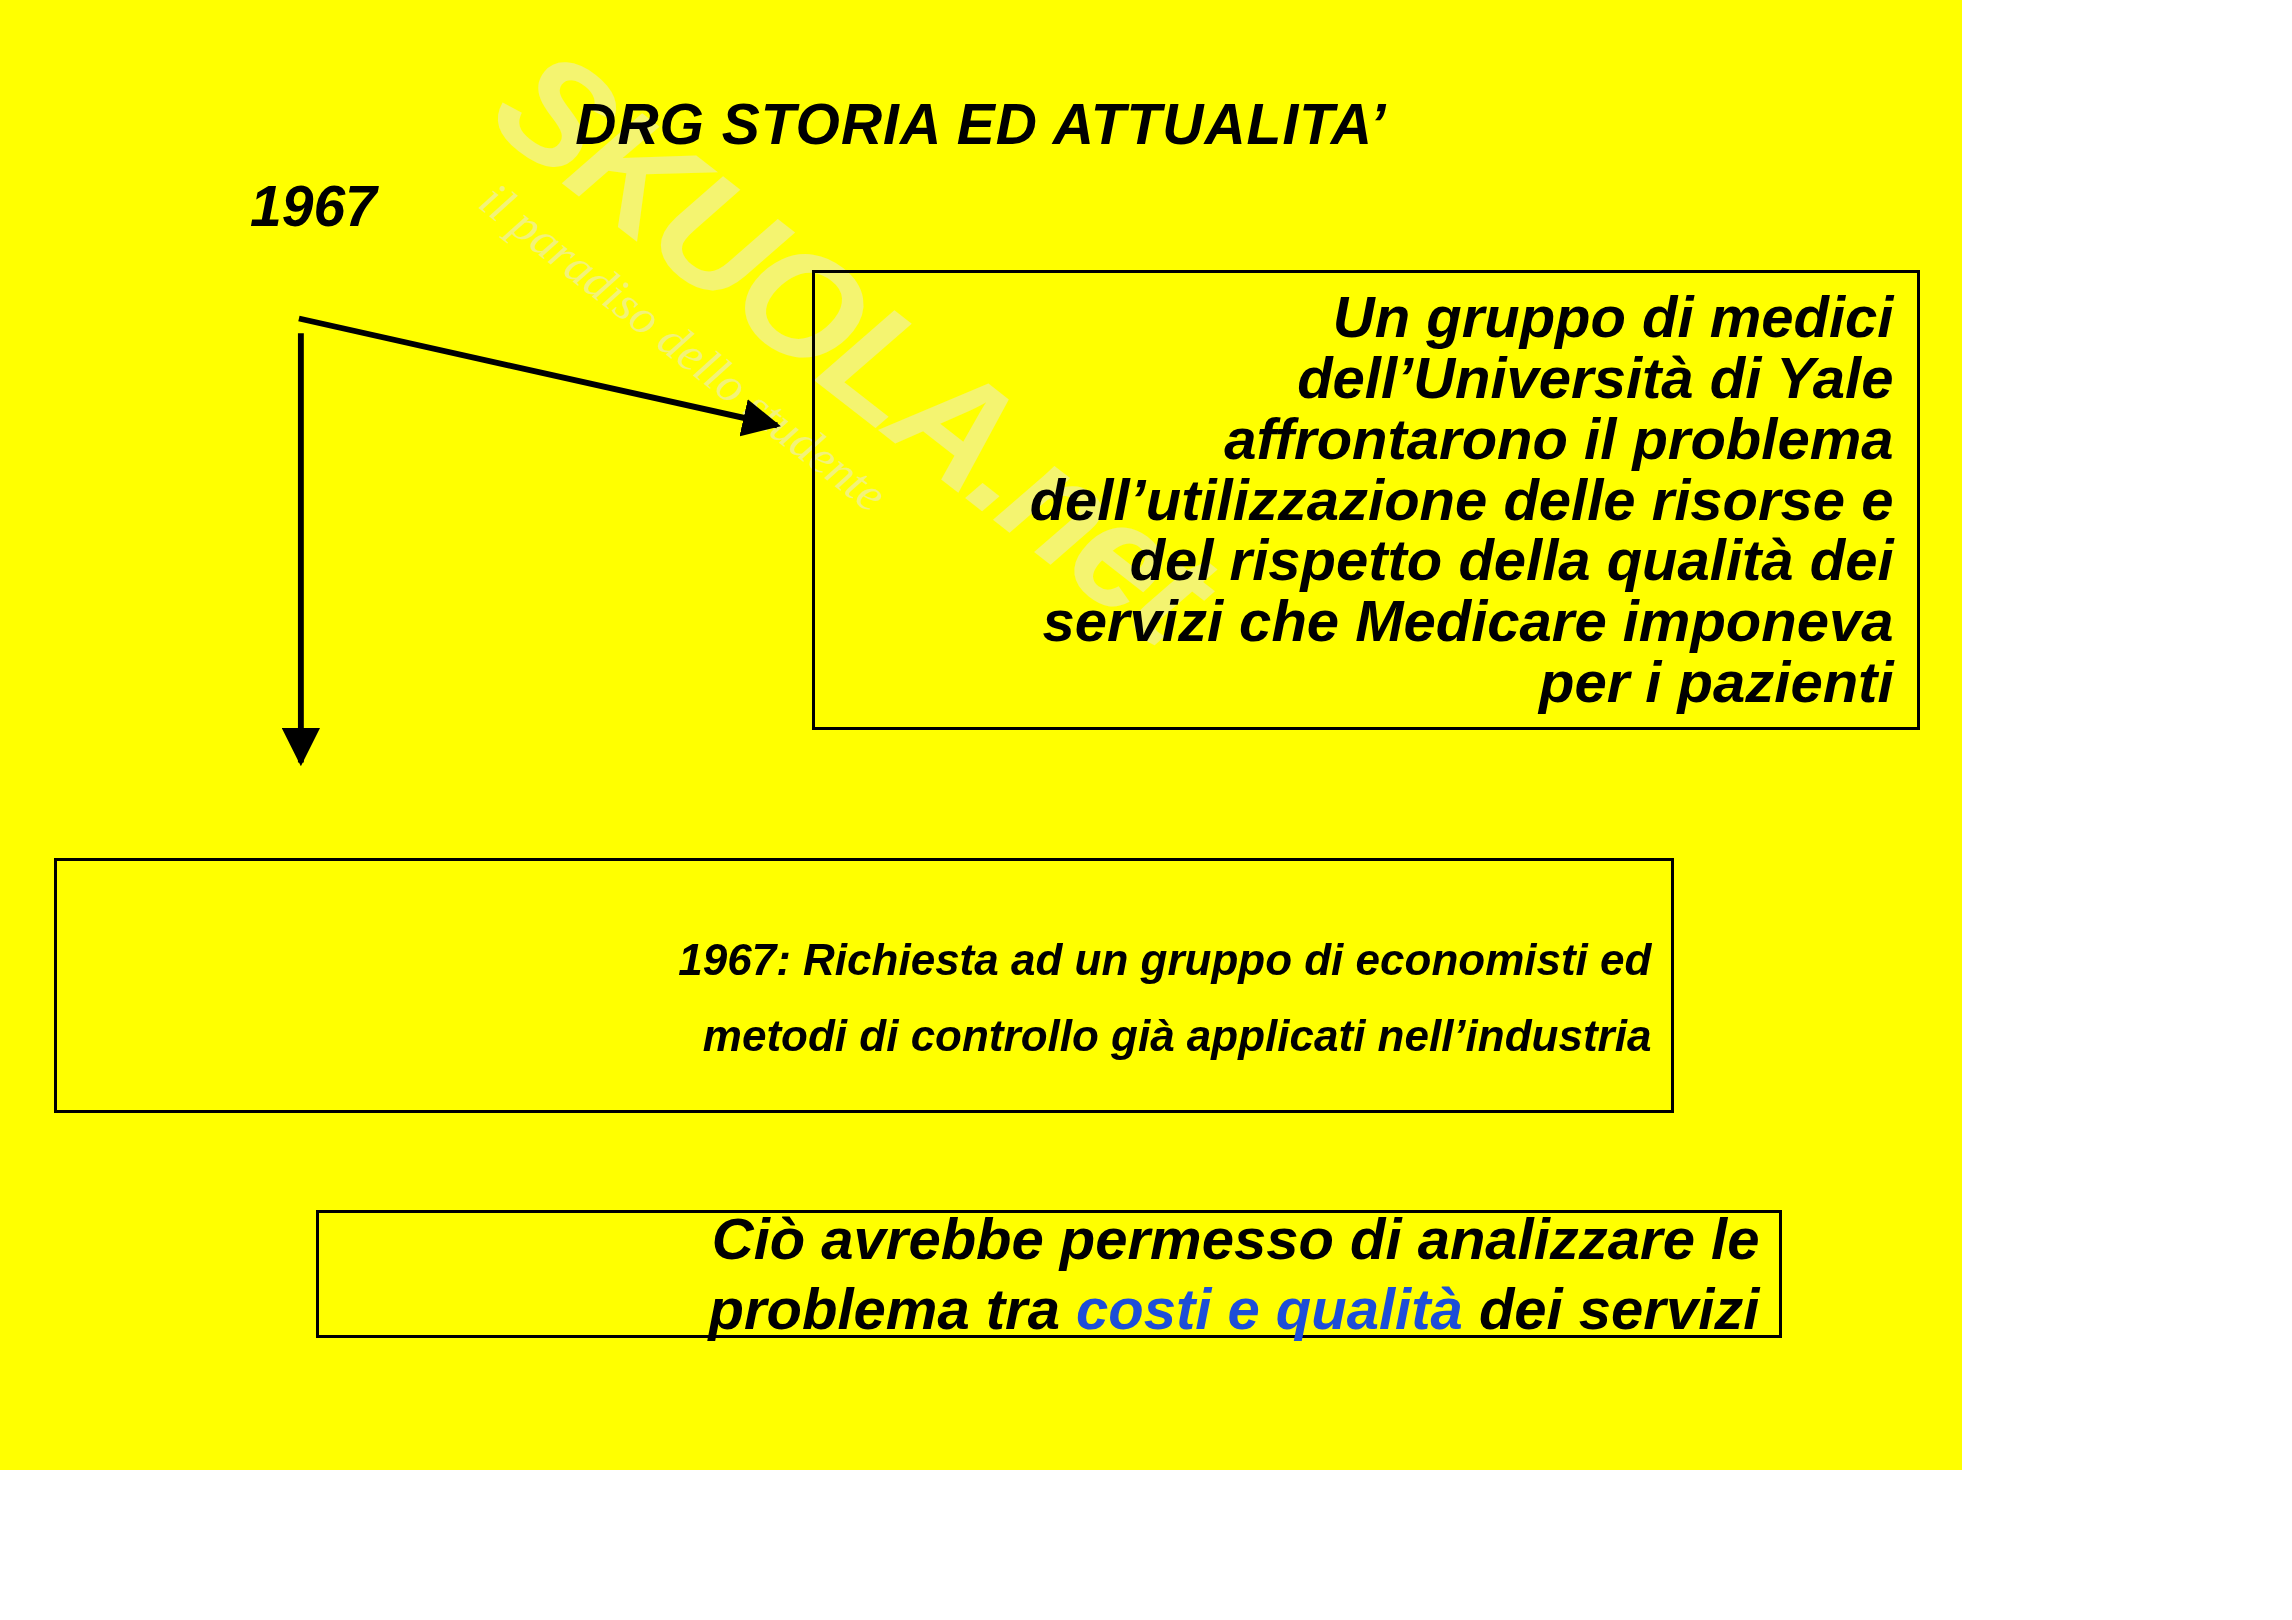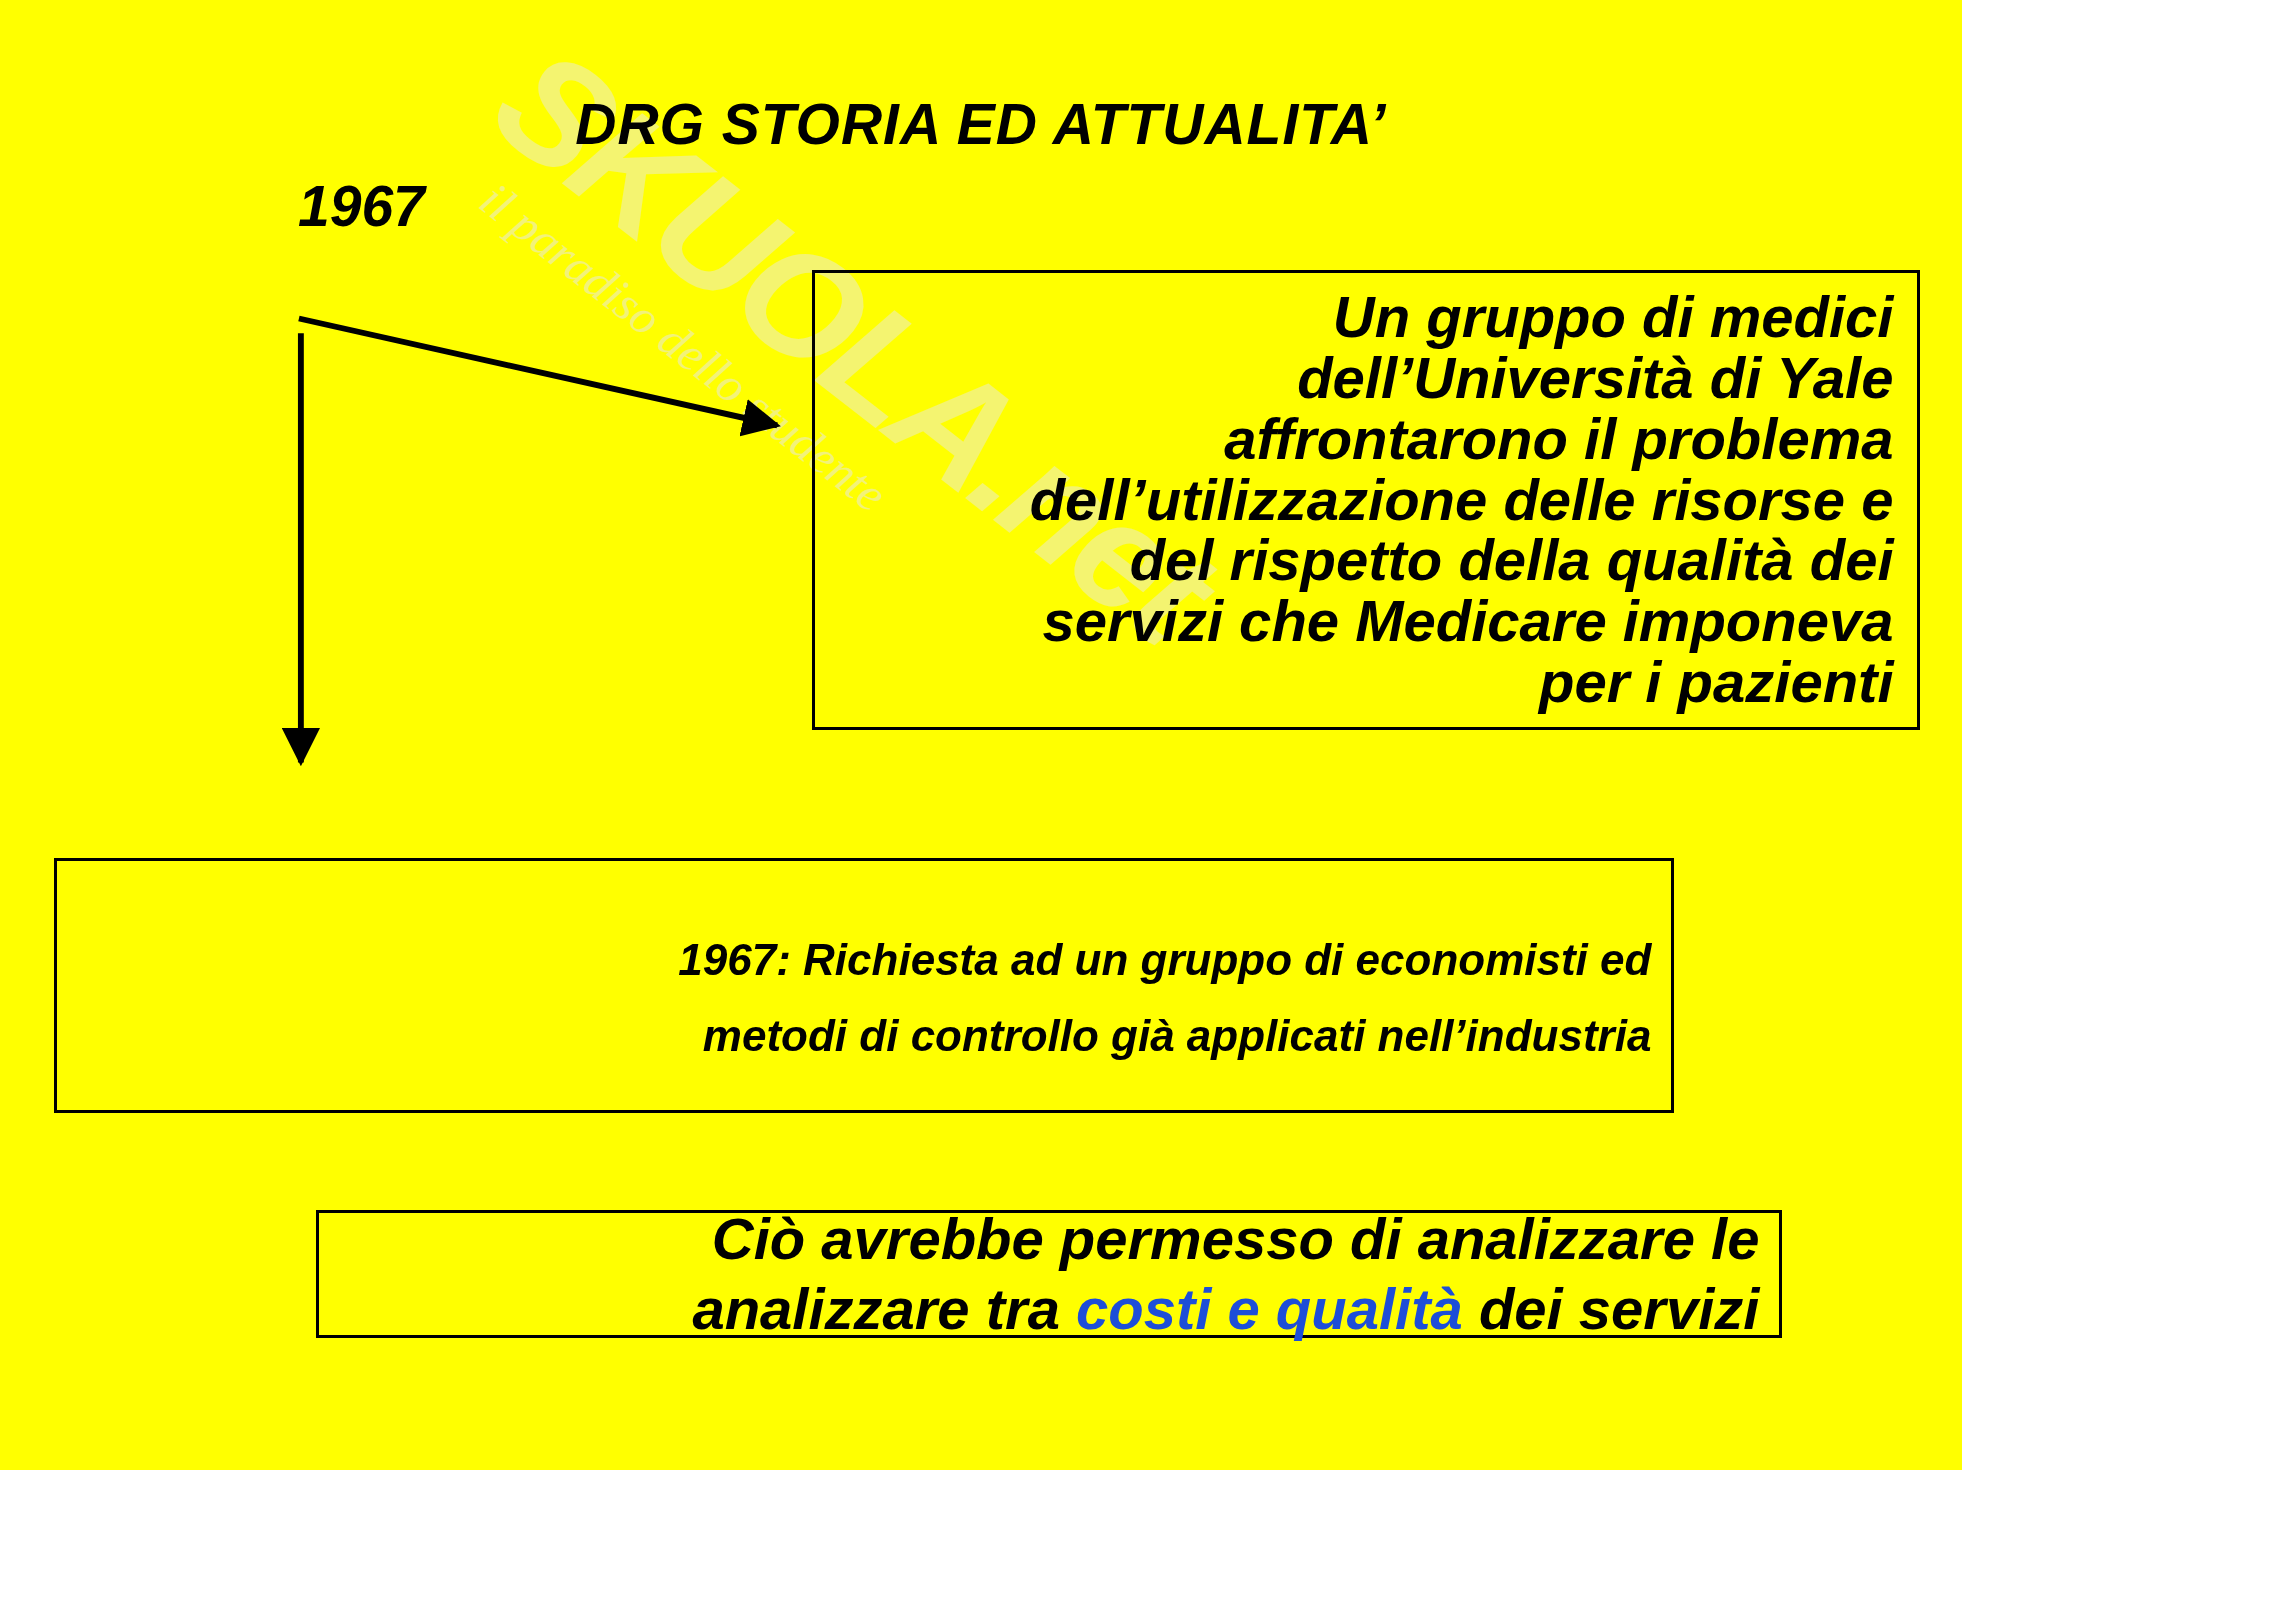--- a/index.html
+++ b/index.html
@@ -86,21 +86,20 @@
   
   #year-label {
     position: absolute;
     left: 250px;
     top: 173px;
     font-size: 57px;
     font-weight: bold;
     font-style: italic;
     color: #000000;
     font-family: "Liberation Sans", sans-serif;
-    margin-left: 48px;
   }
 
   
   #arrows {
     position: absolute;
     left: 0;
     top: 0;
     width: 1962px;
     height: 1470px;
     pointer-events: none;
@@ -200,17 +199,17 @@
     <div class="line">per i pazienti</div>
   </div>
 
   <div class="box" id="box-request">
     <div class="line">1967: Richiesta ad un gruppo di economisti ed</div>
     <div class="line red">metodi di controllo già applicati nell’industria</div>
   </div>
 
   <div class="box" id="box-result">
     <div class="line">Ciò avrebbe permesso di analizzare le</div>
-    <div class="line"><span>analizzare tra </span><span class="red">costi e qualità</span><span> dei servizi</span></div>
+    <div class="line"><span>problema tra </span><span class="red">costi e qualità</span><span> dei servizi</span></div>
   </div>
 
 </div>
 
 
 </body></html>

